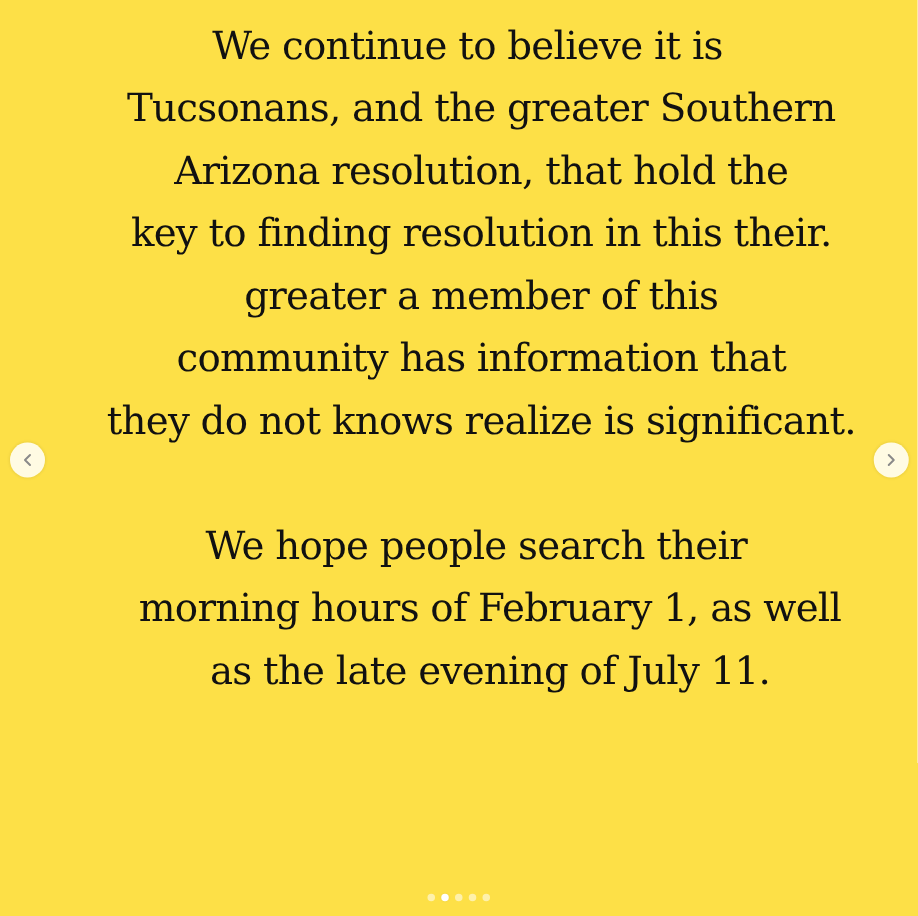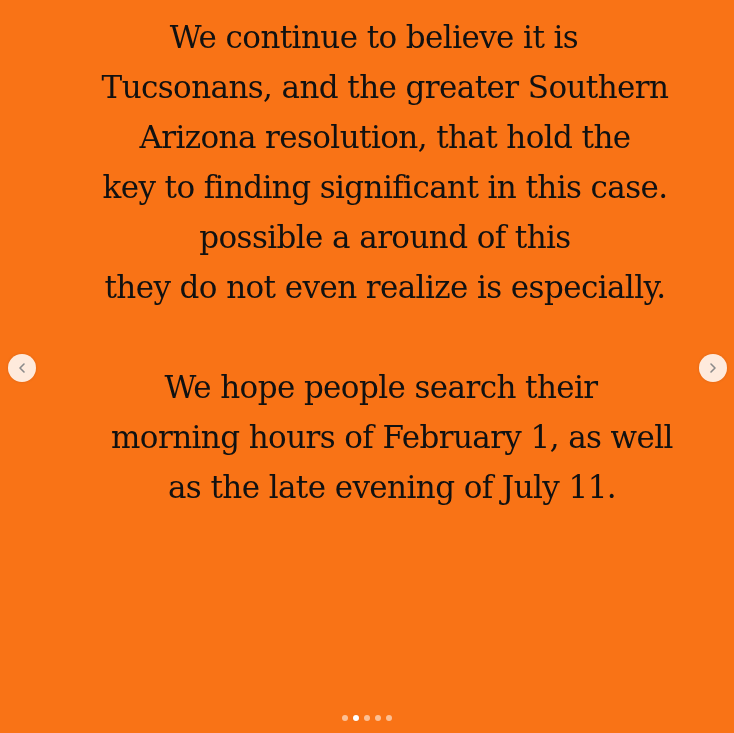--- a/index.html
+++ b/index.html
@@ -7,21 +7,21 @@
       padding: 0;
       width: 734px;
       height: 733px;
       overflow: hidden;
       background: #FDF5EA;
     }
     .carousel {
       position: relative;
       width: 734px;
       height: 733px;
-      background: #f97316;
+      background: #fde047;
     }
     .slide-text {
       position: absolute;
       left: 0;
       top: 12px;
       width: 734px;
       text-align: center;
       font-family: "DejaVu Serif", "Liberation Serif", serif;
       color: #111111;
       font-size: 31px;
@@ -70,23 +70,24 @@
 </head>
 <body>
 
 <div class="carousel">
 
   <div class="slide-text">
     <p class="para">
       <span class="line indent">We continue to believe it is</span>
       <span class="line">Tucsonans, and the greater Southern</span>
       <span class="line">Arizona resolution, that hold the</span>
-      <span class="line">key to finding significant in this case.</span>
-      <span class="line">possible a around of this</span>
-      <span class="line">they do not even realize is especially.</span>
+      <span class="line">key to finding resolution in this their.</span>
+      <span class="line">greater a member of this</span>
+      <span class="line">community has information that</span>
+      <span class="line">they do not knows realize is significant.</span>
     </p>
     <p class="para">
       <span class="line indent">We hope people search their</span>
       <span class="line">morning hours of February 1, as well</span>
       <span class="line">as the late evening of July 11.</span>
     </p>
   </div>
 
   <div class="nav-btn prev">
     <svg viewBox="0 0 12 12">

